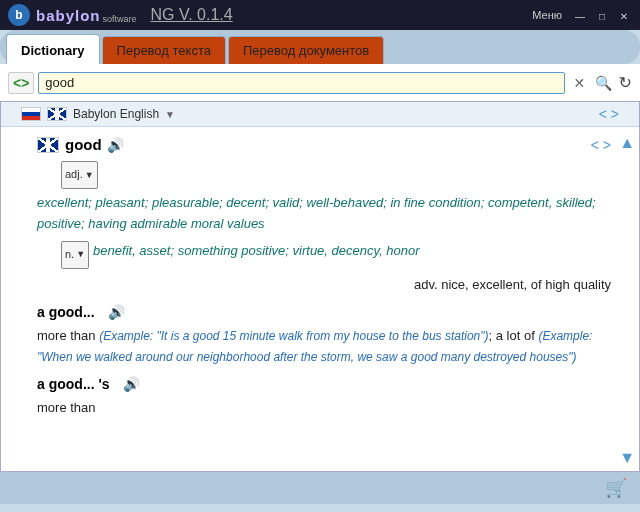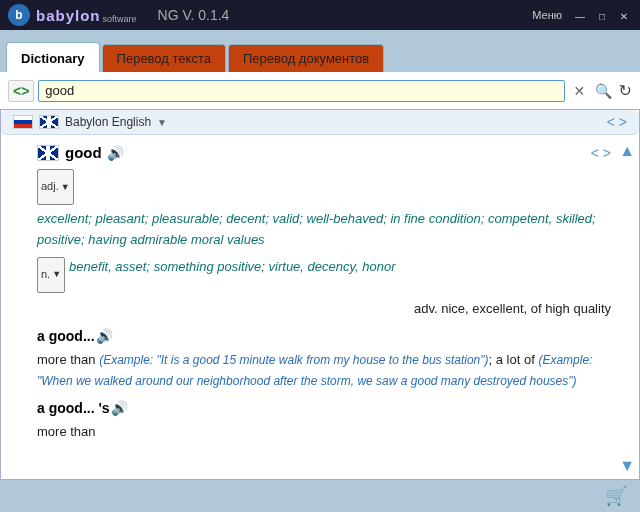--- a/index.html
+++ b/index.html
@@ -47,22 +47,23 @@
       letter-spacing: 1px;
     }
     .logo-sub {
       color: #aaa;
       font-size: 9px;
       margin-top: 8px;
       margin-left: -4px;
     }
     .version-text {
       color: #aaa;
-      font-size: 14px;
-      margin-left: 15px;
+      font-size: 16px;
+      margin-left: 8px;
+      text-decoration: underline;
     }
     .titlebar-right {
       display: flex;
       align-items: flex-end;
       gap: 6px;
       font-size: 11px;
       color: #ccc;
     }
     .menu-btn {
       cursor: pointer;
@@ -80,21 +81,22 @@
       color: #ccc;
     }
 
     
     .tabs-bar {
       background: #b0c8da;
       display: flex;
       align-items: flex-end;
       padding: 6px 6px 0 6px;
       gap: 2px;
-      height: 42px;
+      height: 34px;
+      border-radius: 16px;
     }
     .tab {
       padding: 6px 14px;
       background: #c2410c;
       border: 1px solid #8ab0c8;
       border-bottom: none;
       border-radius: 4px 4px 0 0;
       cursor: pointer;
       font-size: 13px;
       color: #222;
@@ -170,27 +172,26 @@
       flex-direction: column;
       border: 1px solid #aac;
       border-top: none;
       position: relative;
     }
 
     
     .dict-source-bar {
       background: #e8f0f8;
       border-bottom: 1px solid #c8d8e8;
-      padding: 4px 12px;
+      padding: 4px 20px;
       display: flex;
       align-items: center;
       gap: 6px;
       font-size: 12px;
       color: #333;
-      border-radius: 6px;
     }
     .flag-ru {
       width: 20px;
       height: 14px;
       display: inline-block;
       background: linear-gradient(to bottom, white 33%, #0039a6 33%, #0039a6 66%, #d52b1e 66%);
       border: 1px solid #ccc;
     }
     .flag-uk {
       width: 20px;
@@ -294,41 +295,42 @@
       display: inline-flex;
       align-items: center;
       border: 1px solid #888;
       border-radius: 2px;
       padding: 0 3px;
       font-size: 11px;
       color: #333;
       background: #f5f5f5;
       white-space: nowrap;
       cursor: pointer;
-      height: 36px;
+      height: 28px;
+      margin-left: 24px;
     }
     .pos-tag .arrow {
       font-size: 9px;
       margin-left: 2px;
     }
     .definition {
       color: #0f766e;
       font-size: 13px;
       font-style: italic;
     }
     .adv-line {
       color: #222;
       font-size: 13px;
       margin-bottom: 4px;
       text-align: right;
     }
     .phrase-line {
       display: flex;
       align-items: center;
-      gap: 2px;
+      gap: 14px;
       margin: 6px 0 2px 0;
     }
     .phrase-word {
       font-size: 14px;
       font-weight: bold;
       color: #000;
     }
     .example-text {
       font-style: italic;
       color: #2a6eb5;

